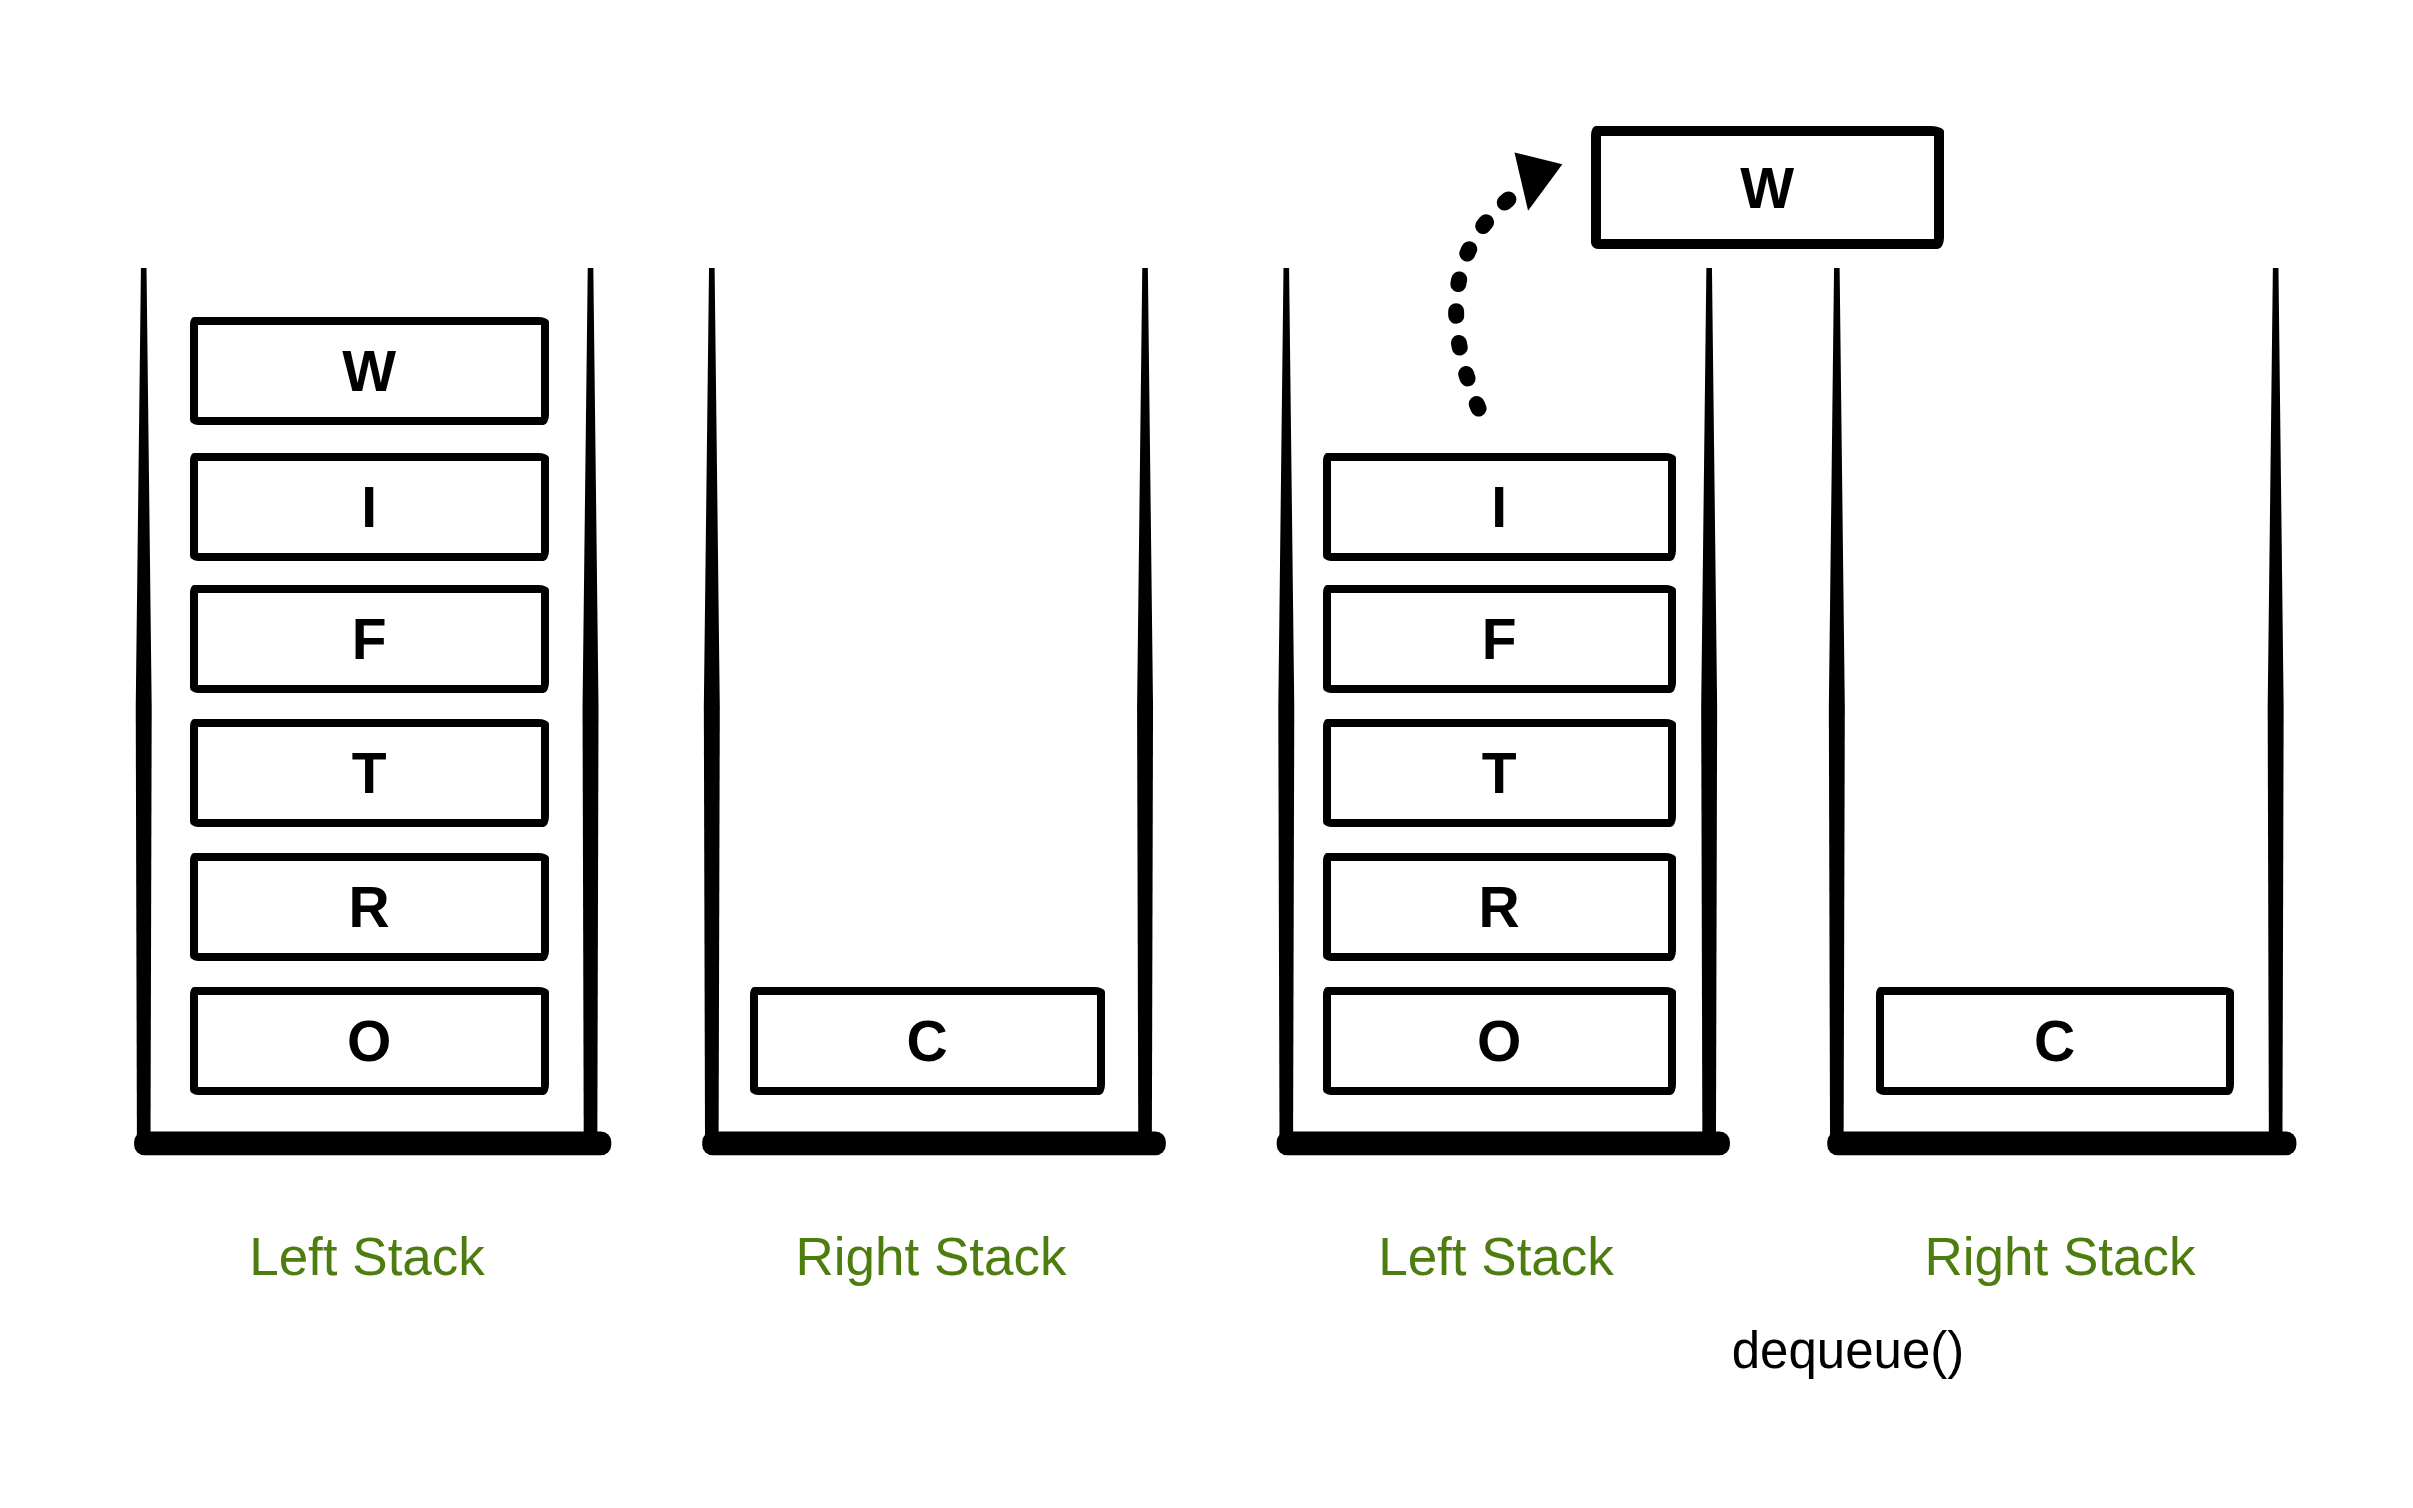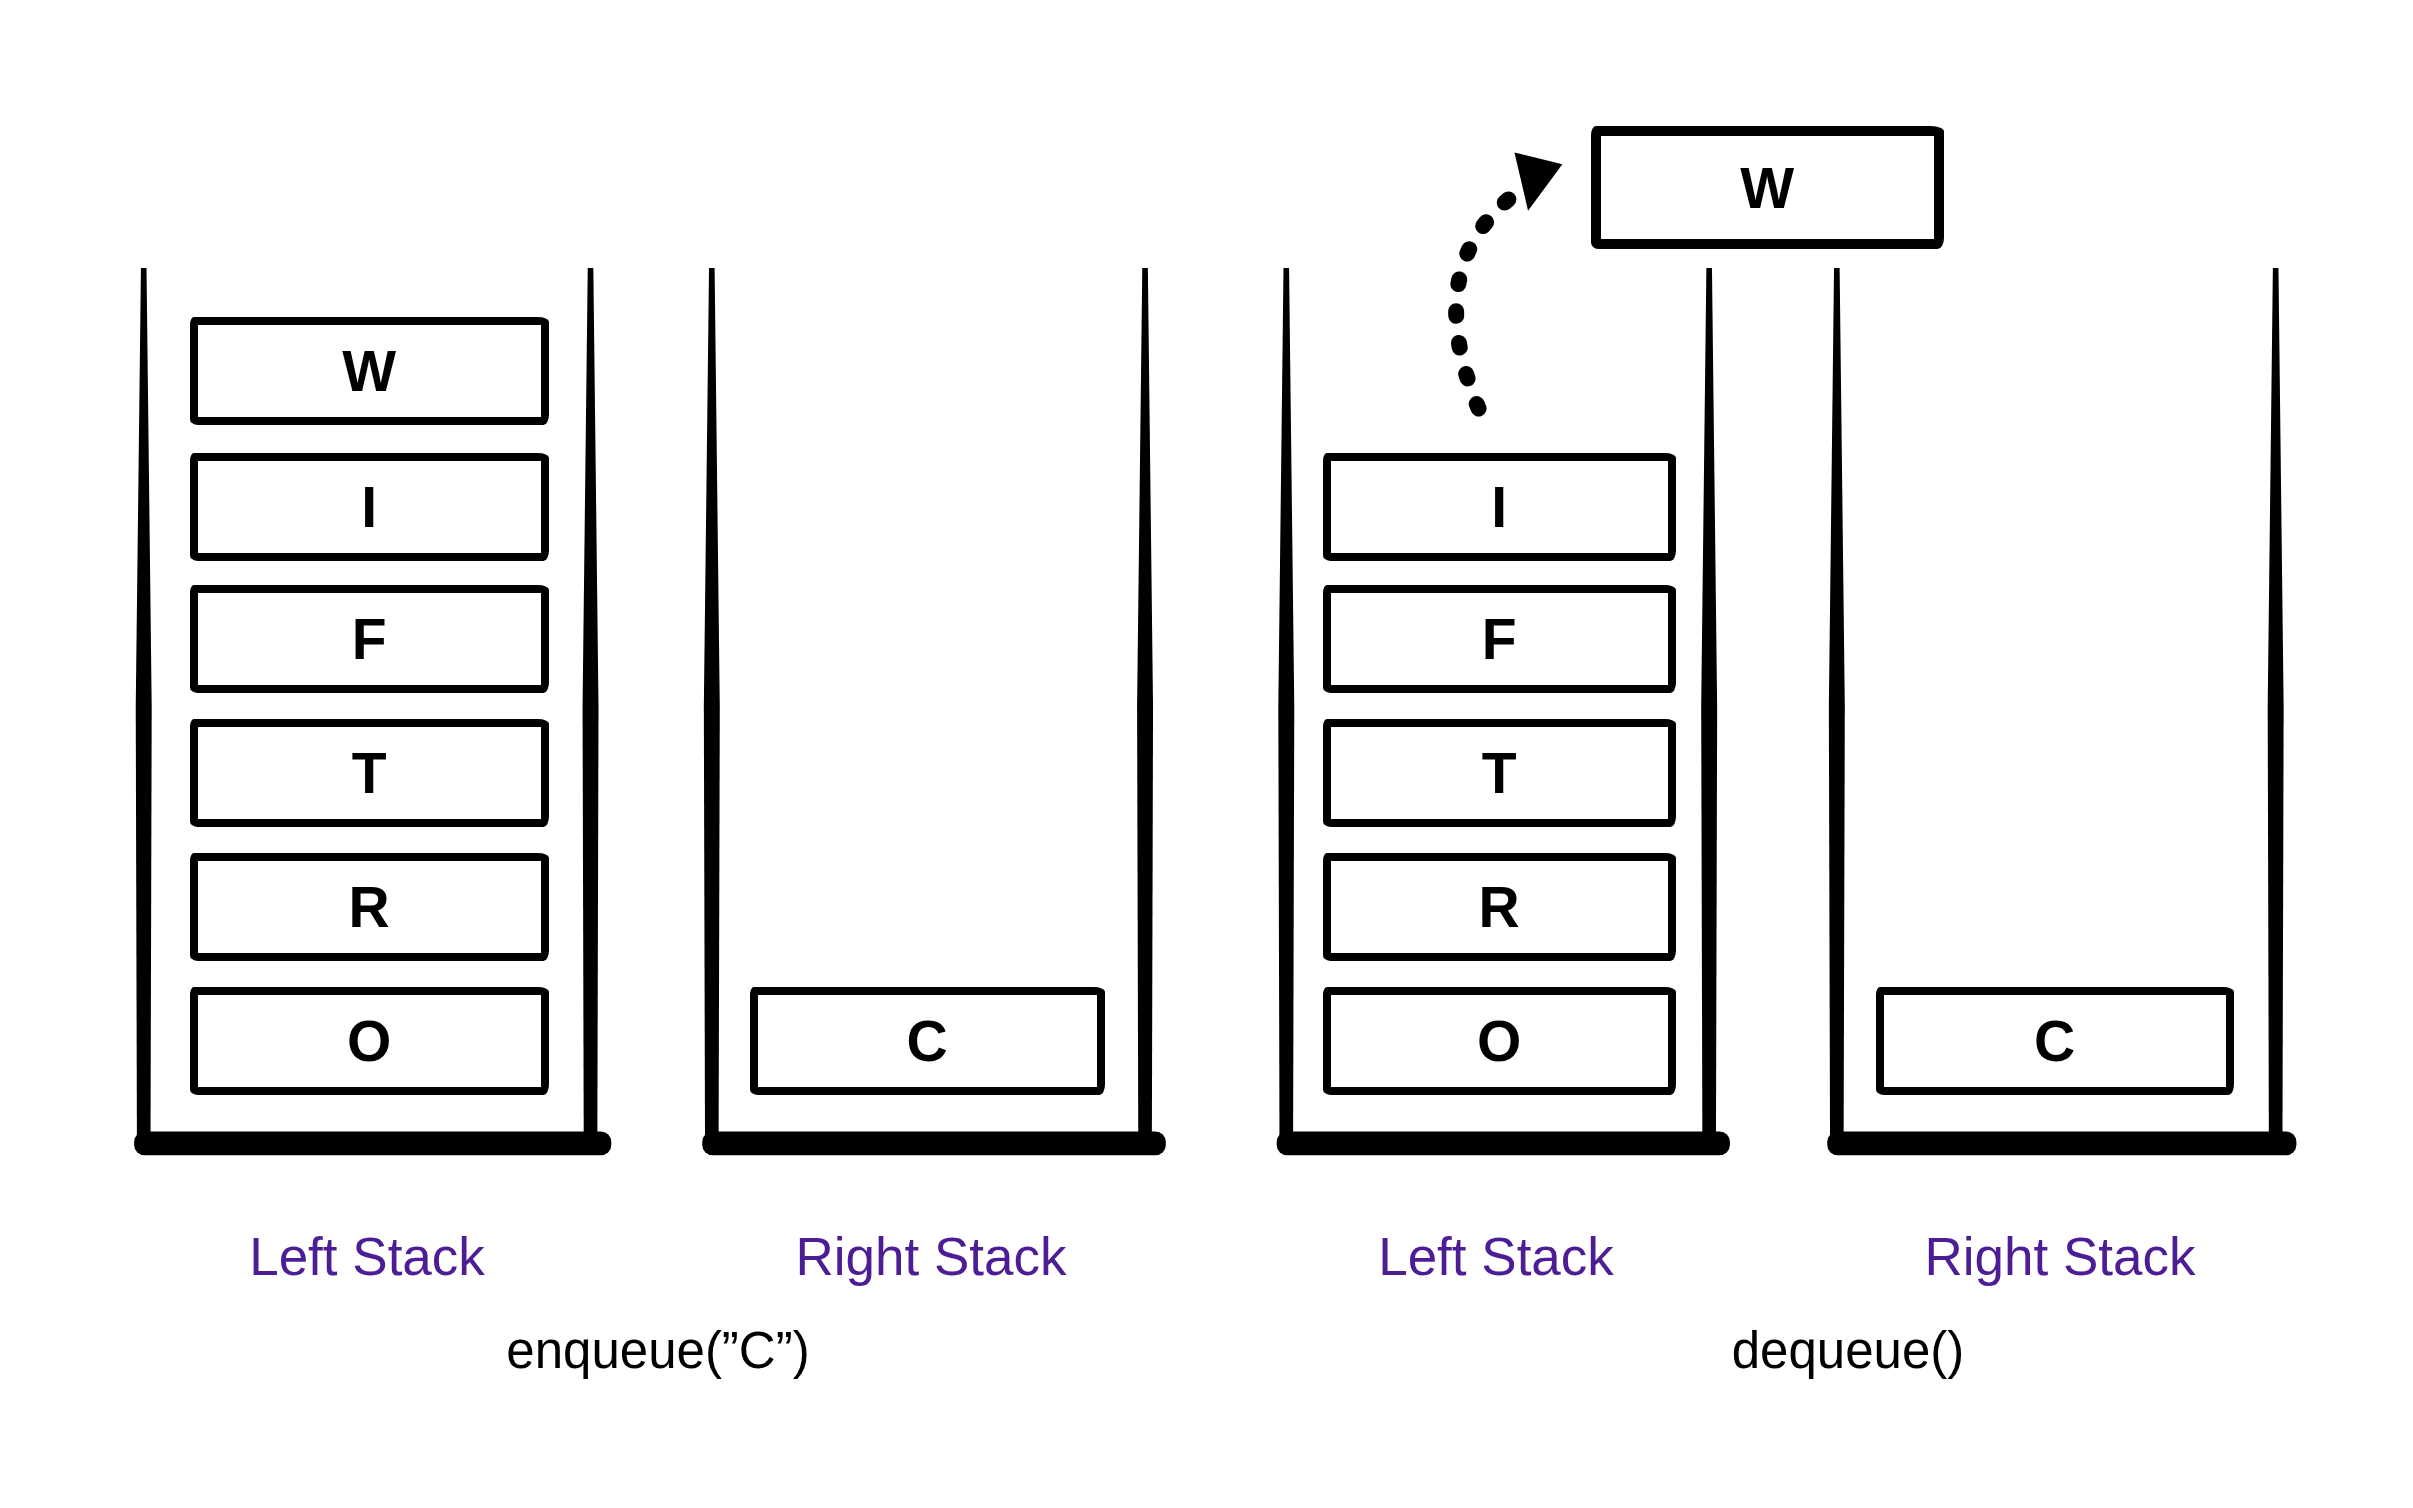--- a/index.html
+++ b/index.html
@@ -32,21 +32,21 @@
   }
   .cell.float-cell {
     border-width: 10.4px;
     border-radius: 4.8px 12.8px 6.4px 8px / 9.6px 5.6px 11.2px 6.4px;
   }
   .stack-label {
     position: absolute;
     transform: translateX(-50%);
     font-size: 53px;
     line-height: 1;
-    color: #4c1d95;
+    color: #4d7c0f;
     white-space: nowrap;
   }
   .caption {
     position: absolute;
     transform: translateX(-50%);
     font-size: 51px;
     line-height: 1;
     color: #000000;
     white-space: nowrap;
   }
@@ -129,17 +129,16 @@
       <div class="cell" style="left: 1876px; top: 987px; width: 358px; height: 108px;">
         <span>C</span>
       </div>
     </div>
 
   <div class="stack-label" style="left:367px; top:1230px;">Left Stack</div>
   <div class="stack-label" style="left:931px; top:1230px;">Right Stack</div>
   <div class="stack-label" style="left:1496px; top:1230px;">Left Stack</div>
   <div class="stack-label" style="left:2060px; top:1230px;">Right Stack</div>
 
-  <div class="caption" style="left:658px; top:1325px;">enqueue(”C”)</div>
   <div class="caption" style="left:1848px; top:1325px;">dequeue()</div>
 
 </div>
 
 
 </body></html>

